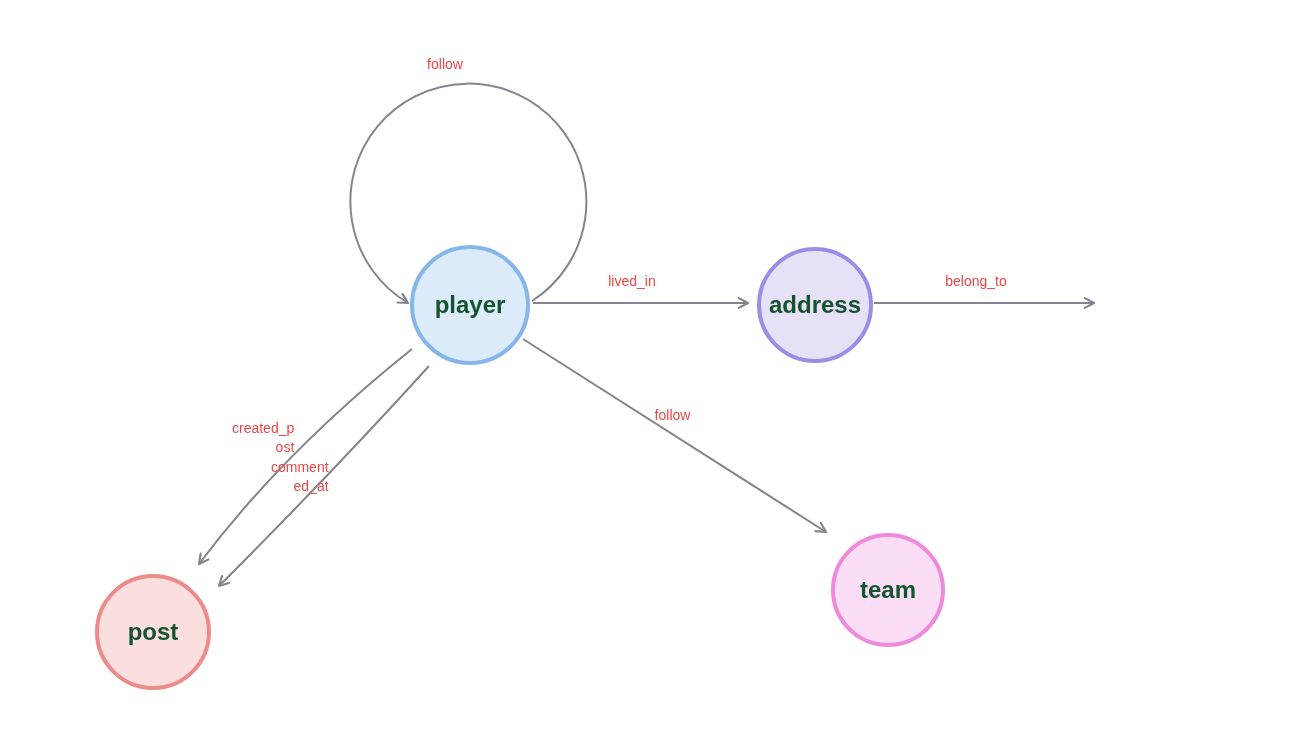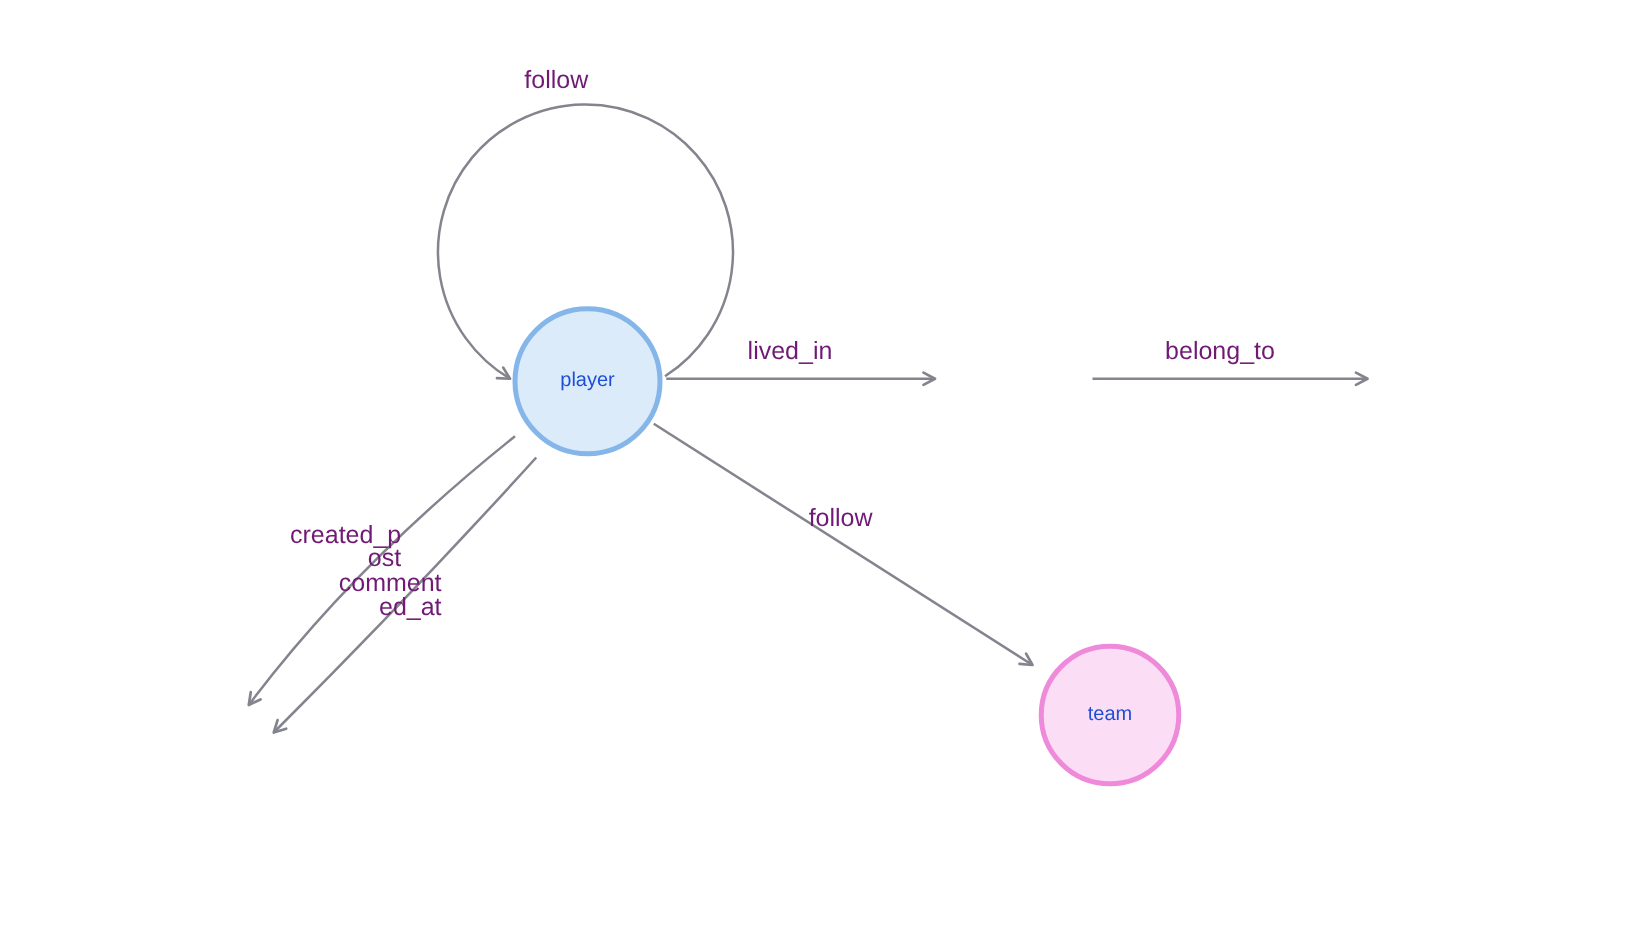--- a/index.html
+++ b/index.html
@@ -31,29 +31,30 @@
     border-style: solid;
     border-width: 4px;
     border-radius: 50%;
     display: flex;
     align-items: center;
     justify-content: center;
     box-sizing: border-box;
     cursor: pointer;
   }
   .node .node-label {
-    font-size: 16px;
-    color: #1d4ed8;
+    font-size: 24px;
+    color: #14532d;
     user-select: none;
+    font-weight: bold;
   }
   .edge-label {
     position: absolute;
-    font-size: 20px;
+    font-size: 14px;
     line-height: 19px;
-    color: #701a75;
+    color: #ef4444;
     white-space: nowrap;
     user-select: none;
   }
   .edge-label.center {
     text-align: center;
   }
   .edge-label span { display: block; text-align: right; }
 </style>
 </head>
 <body>
@@ -77,24 +78,30 @@
 
     <path class="edge" d="M 429 366 Q 332 473 219 586" marker-end="url(#arrow)" style="stroke: rgb(132, 132, 142);"></path>
 
     <path class="edge" d="M 523 339 L 826 532" marker-end="url(#arrow)" style="stroke: rgb(132, 132, 142);"></path>
   </svg>
 
   <div class="node" style="left: 410px; top: 245px; width: 120px; height: 120px; background-color: rgb(220, 235, 250); border-color: rgb(133, 182, 234);">
     <span class="node-label">player</span>
   </div>
 
+  <div class="node" style="left: 757px; top: 247px; width: 116px; height: 116px; background-color: rgb(231, 225, 248); border-color: rgb(155, 140, 232);">
+    <span class="node-label">address</span>
+  </div>
 
 
+  <div class="node" style="left: 95px; top: 574px; width: 116px; height: 116px; background-color: rgb(251, 222, 222); border-color: rgb(237, 139, 139);">
+    <span class="node-label">post</span>
+  </div>
 
-  <div class="node" style="left: 831px; top: 515px; width: 114px; height: 114px; background-color: rgb(251, 222, 245); border-color: rgb(238, 138, 217);">
+  <div class="node" style="left: 831px; top: 533px; width: 114px; height: 114px; background-color: rgb(251, 222, 245); border-color: rgb(238, 138, 217);">
     <span class="node-label">team</span>
   </div>
 
   <div class="edge-label center" style="left:400px; top:55px; width:90px;">follow</div>
 
   <div class="edge-label center" style="left:582px; top:272px; width:100px;">lived_in</div>
 
   <div class="edge-label center" style="left:916px; top:272px; width:120px;">belong_to</div>
 
   <div class="edge-label" style="left:232px; top:419px;">

